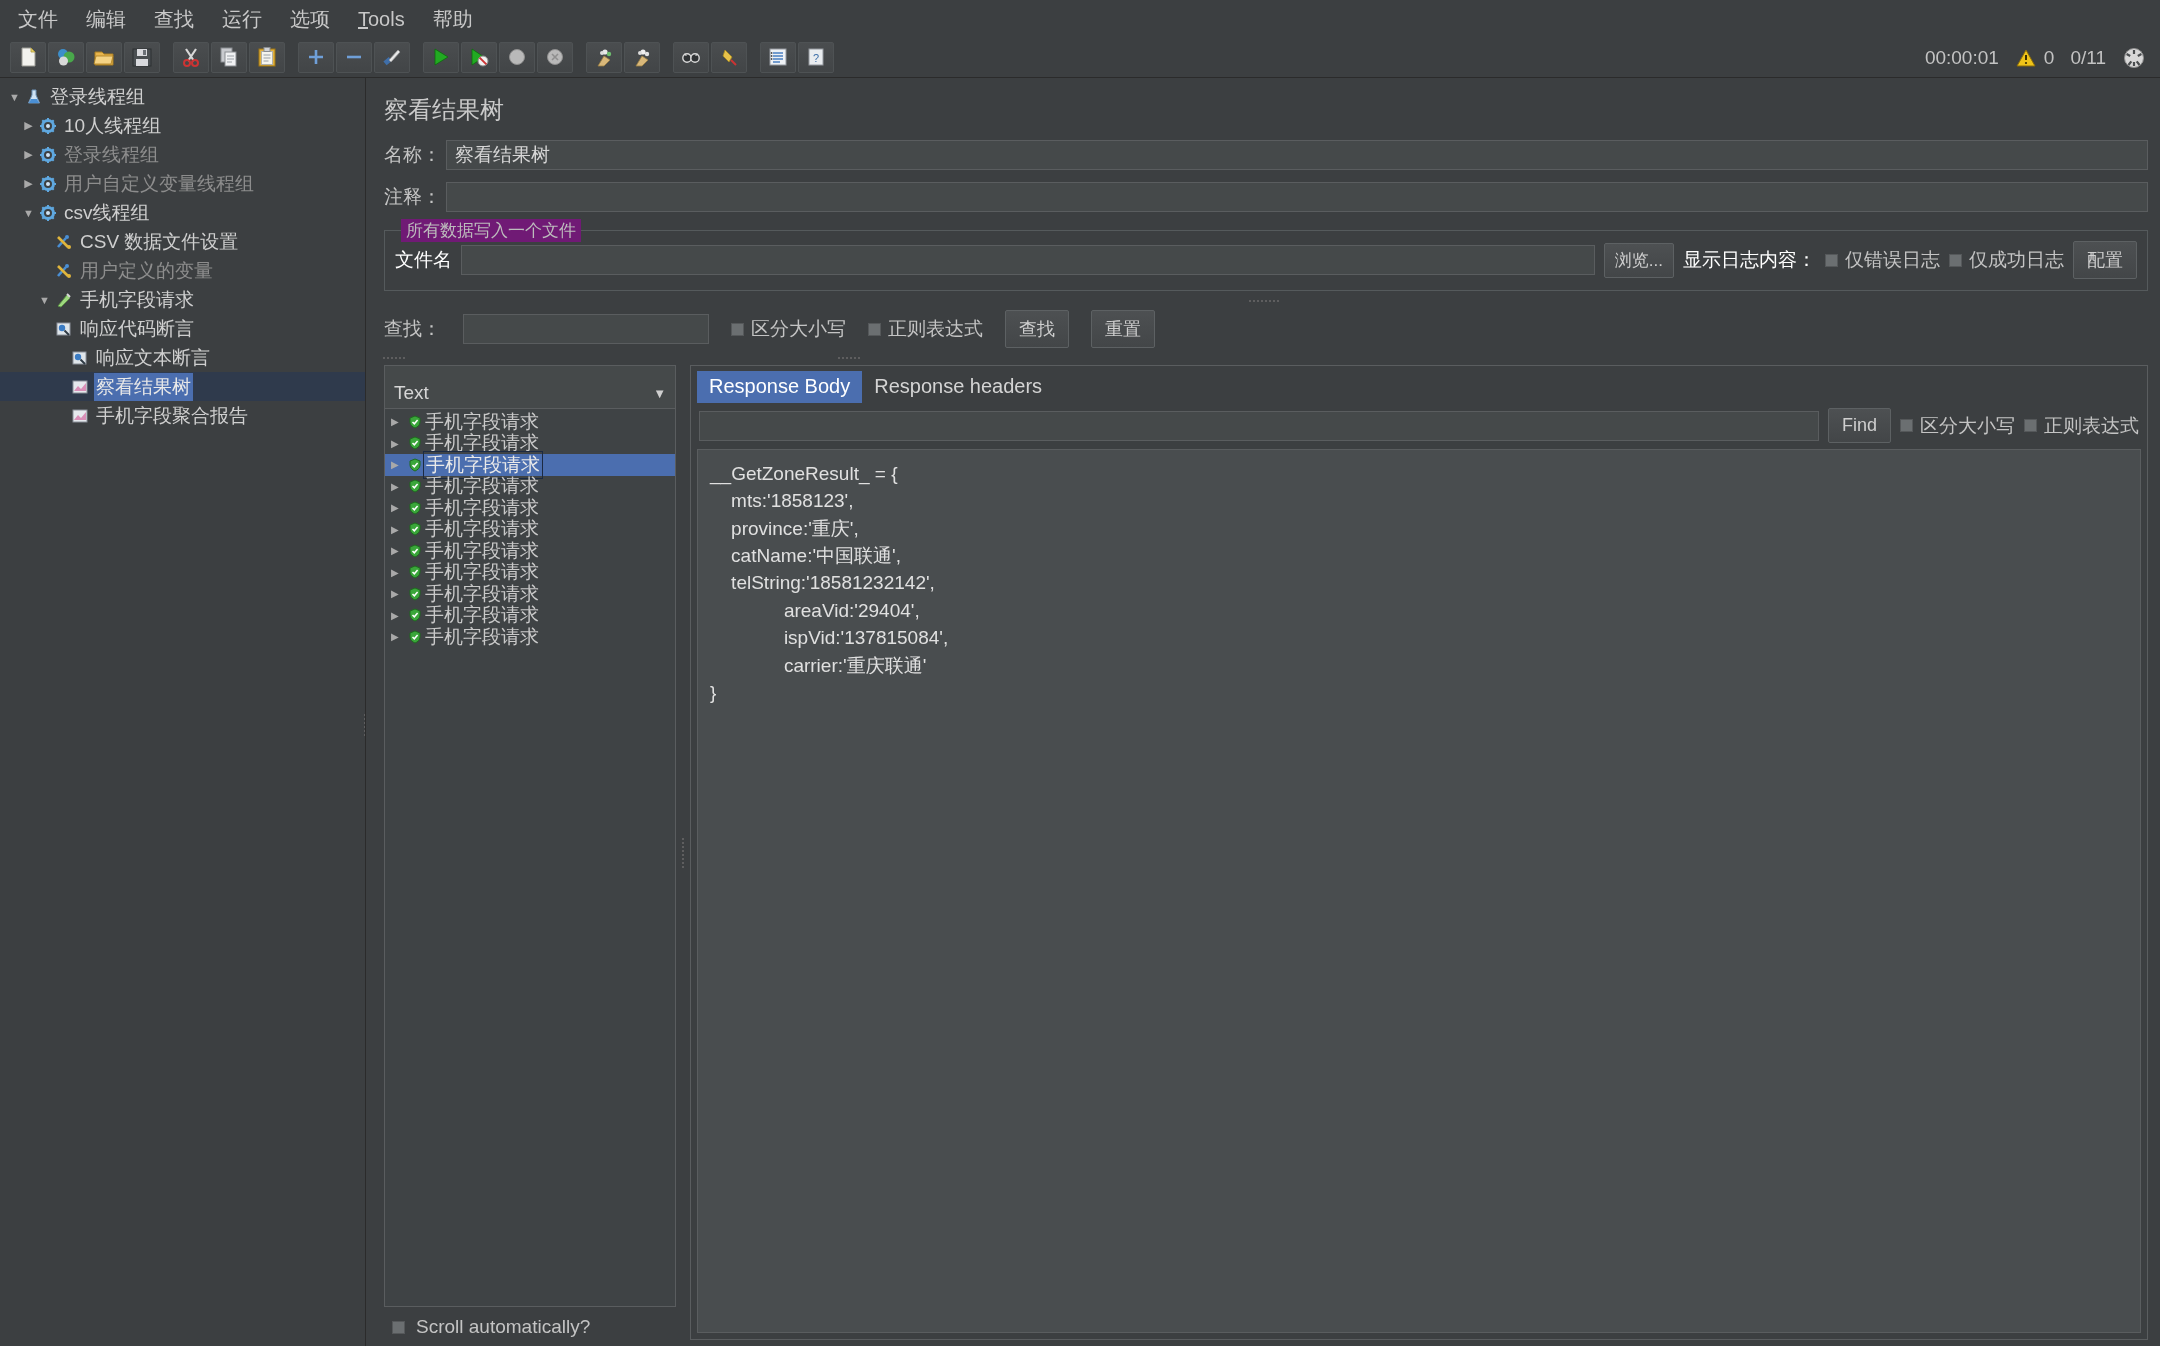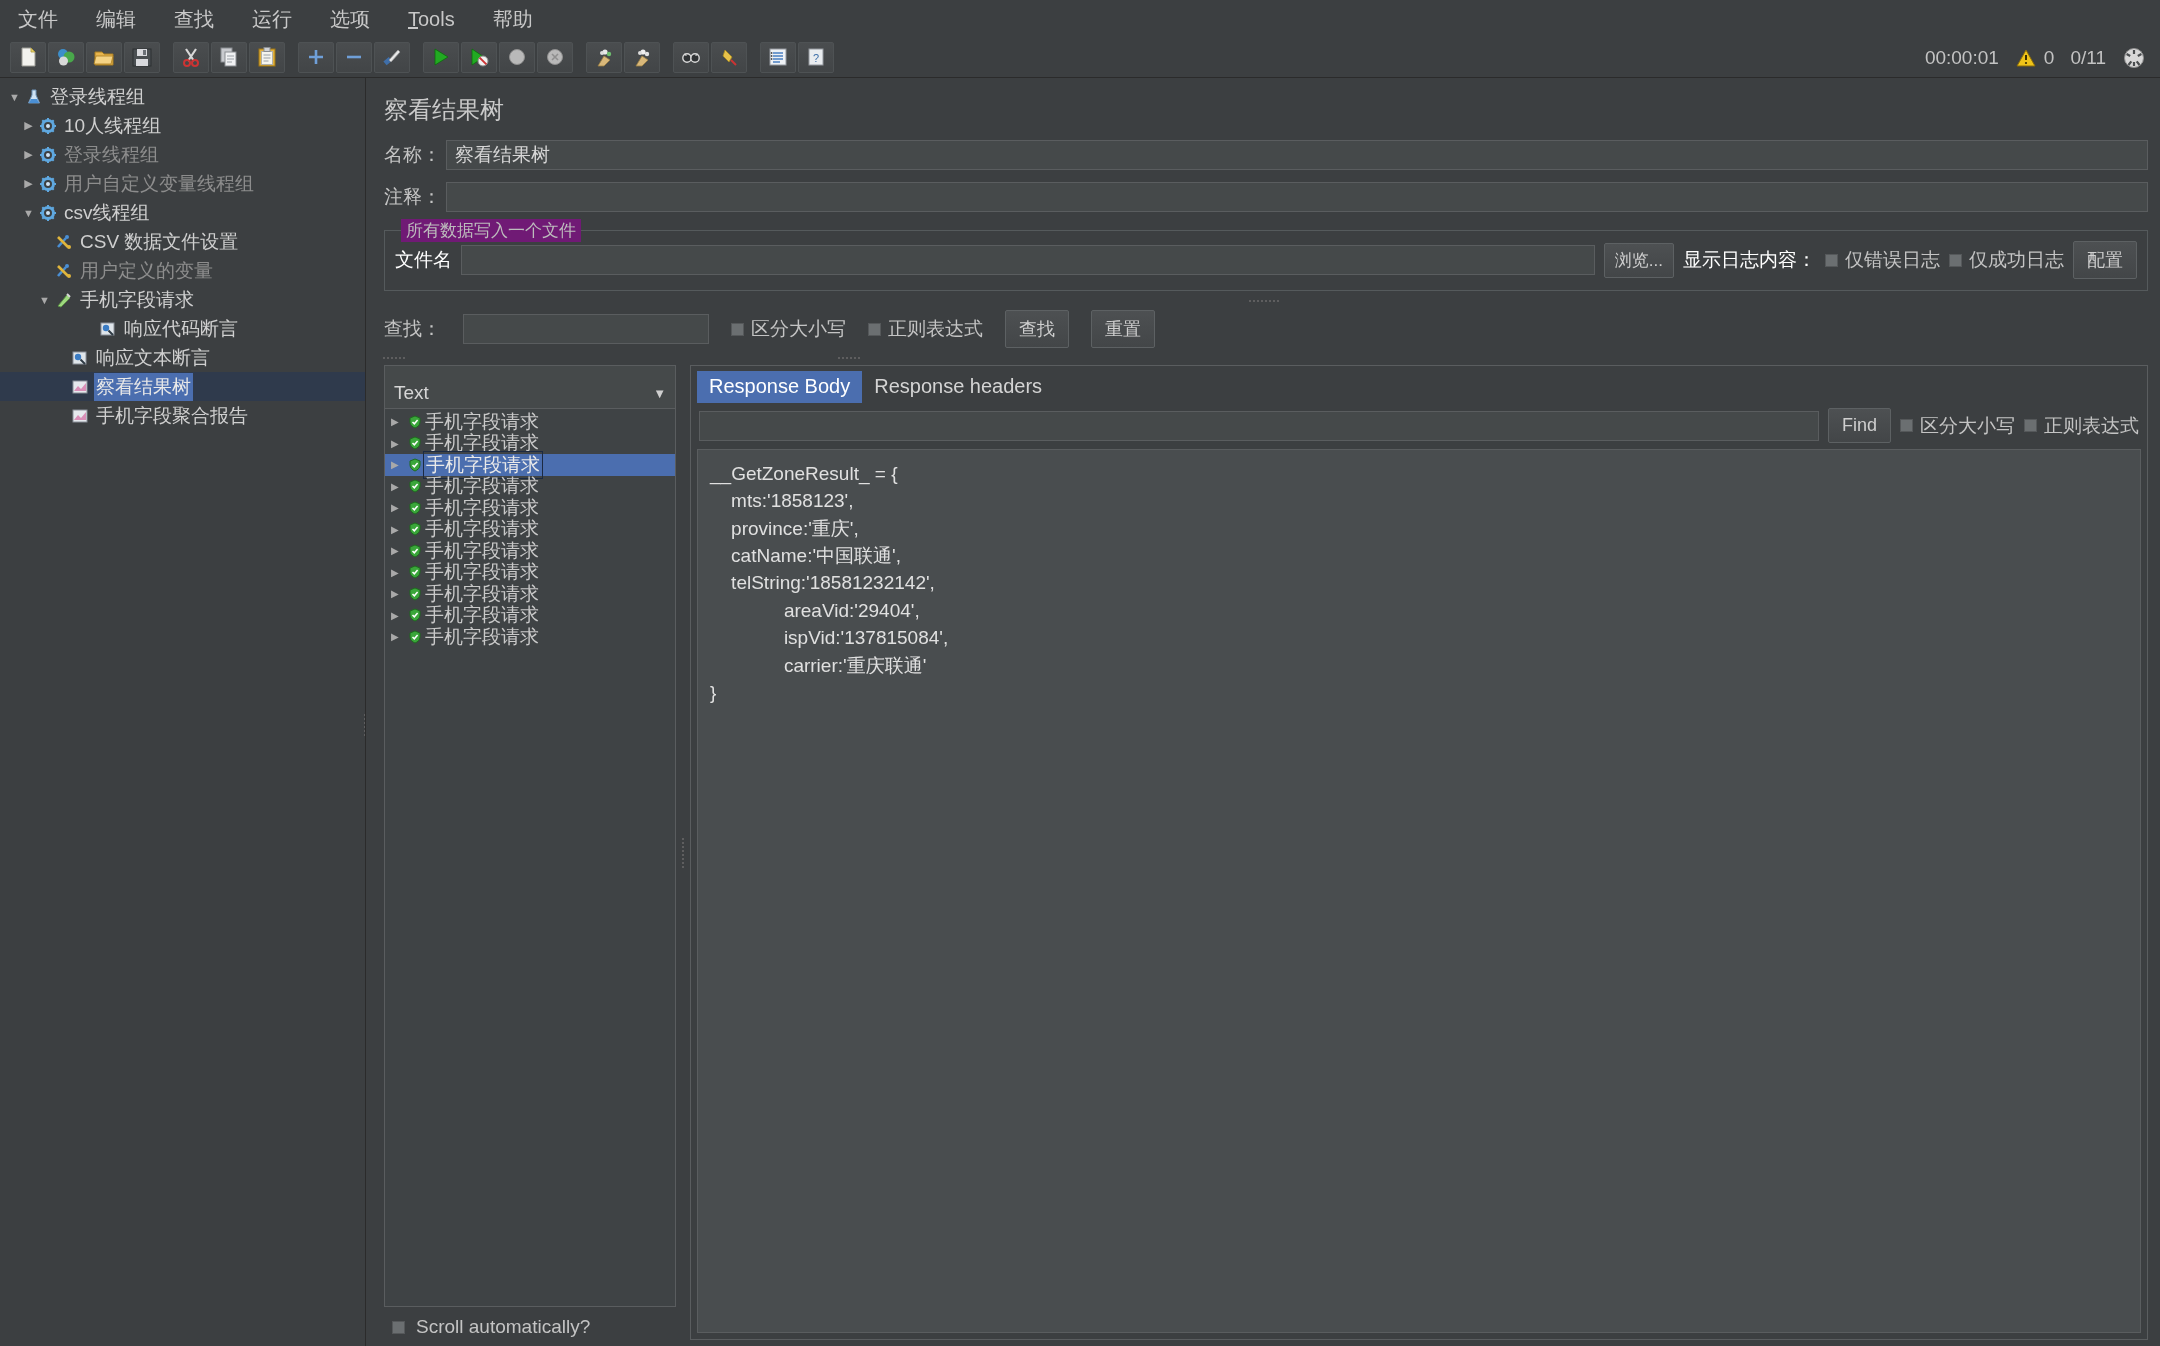--- a/index.html
+++ b/index.html
@@ -10,21 +10,21 @@
     font-family: "Liberation Sans", "DejaVu Sans", sans-serif;
     color: #bbbbbb;
     overflow: hidden;
     -webkit-font-smoothing: antialiased;
   }
   .app { width: 2160px; height: 1346px; display: flex; flex-direction: column; background:#3c3f41; }
 
   
   .menubar {
     height: 37px; background: #3c3f41; display: flex; align-items: center;
-    padding-left: 8px; gap: 18px; flex: 0 0 37px;
+    padding-left: 8px; gap: 8px; flex: 0 0 37px;
   }
   .menu-item {
     font-size: 20px; color: #c8c8c8; padding: 3px 10px; line-height: 1;
     white-space: nowrap; cursor: default;
   }
   .menu-item.mnemonic u { text-decoration: underline; }
 
   
   .toolbar {
     height: 41px; background: #3c3f41; border-bottom: 1px solid #2b2b2b;
@@ -470,21 +470,21 @@
         <span class="twisty">▼</span>
         <span class="ticon">
           <svg width="18" height="18" viewBox="0 0 18 18">
             <path d="M3 15 L12 4 l3 3 L6 16 z" fill="#9fd97f" stroke="#5e9646" stroke-width="0.9"></path>
             <path d="M12 3 l3 3" stroke="#d8d8d8" stroke-width="2"></path>
           </svg>
         </span>
         <span class="tlabel">手机字段请求</span>
       </div>
 
-      <div class="tree-row" style="padding-left:80px">
+      <div class="tree-row" style="padding-left:36px">
         <span class="twisty"></span>
         <span class="ticon">
           <svg width="18" height="18" viewBox="0 0 18 18">
             <rect x="2" y="3" width="13" height="12" fill="#dfe5ea" stroke="#8a9099"></rect>
             <circle cx="7" cy="8" r="3.2" fill="#3b7cc4"></circle>
             <path d="M9.5 10.5 L14 15" stroke="#2f3a44" stroke-width="2"></path>
           </svg>
         </span>
         <span class="tlabel">响应代码断言</span>
       </div>

